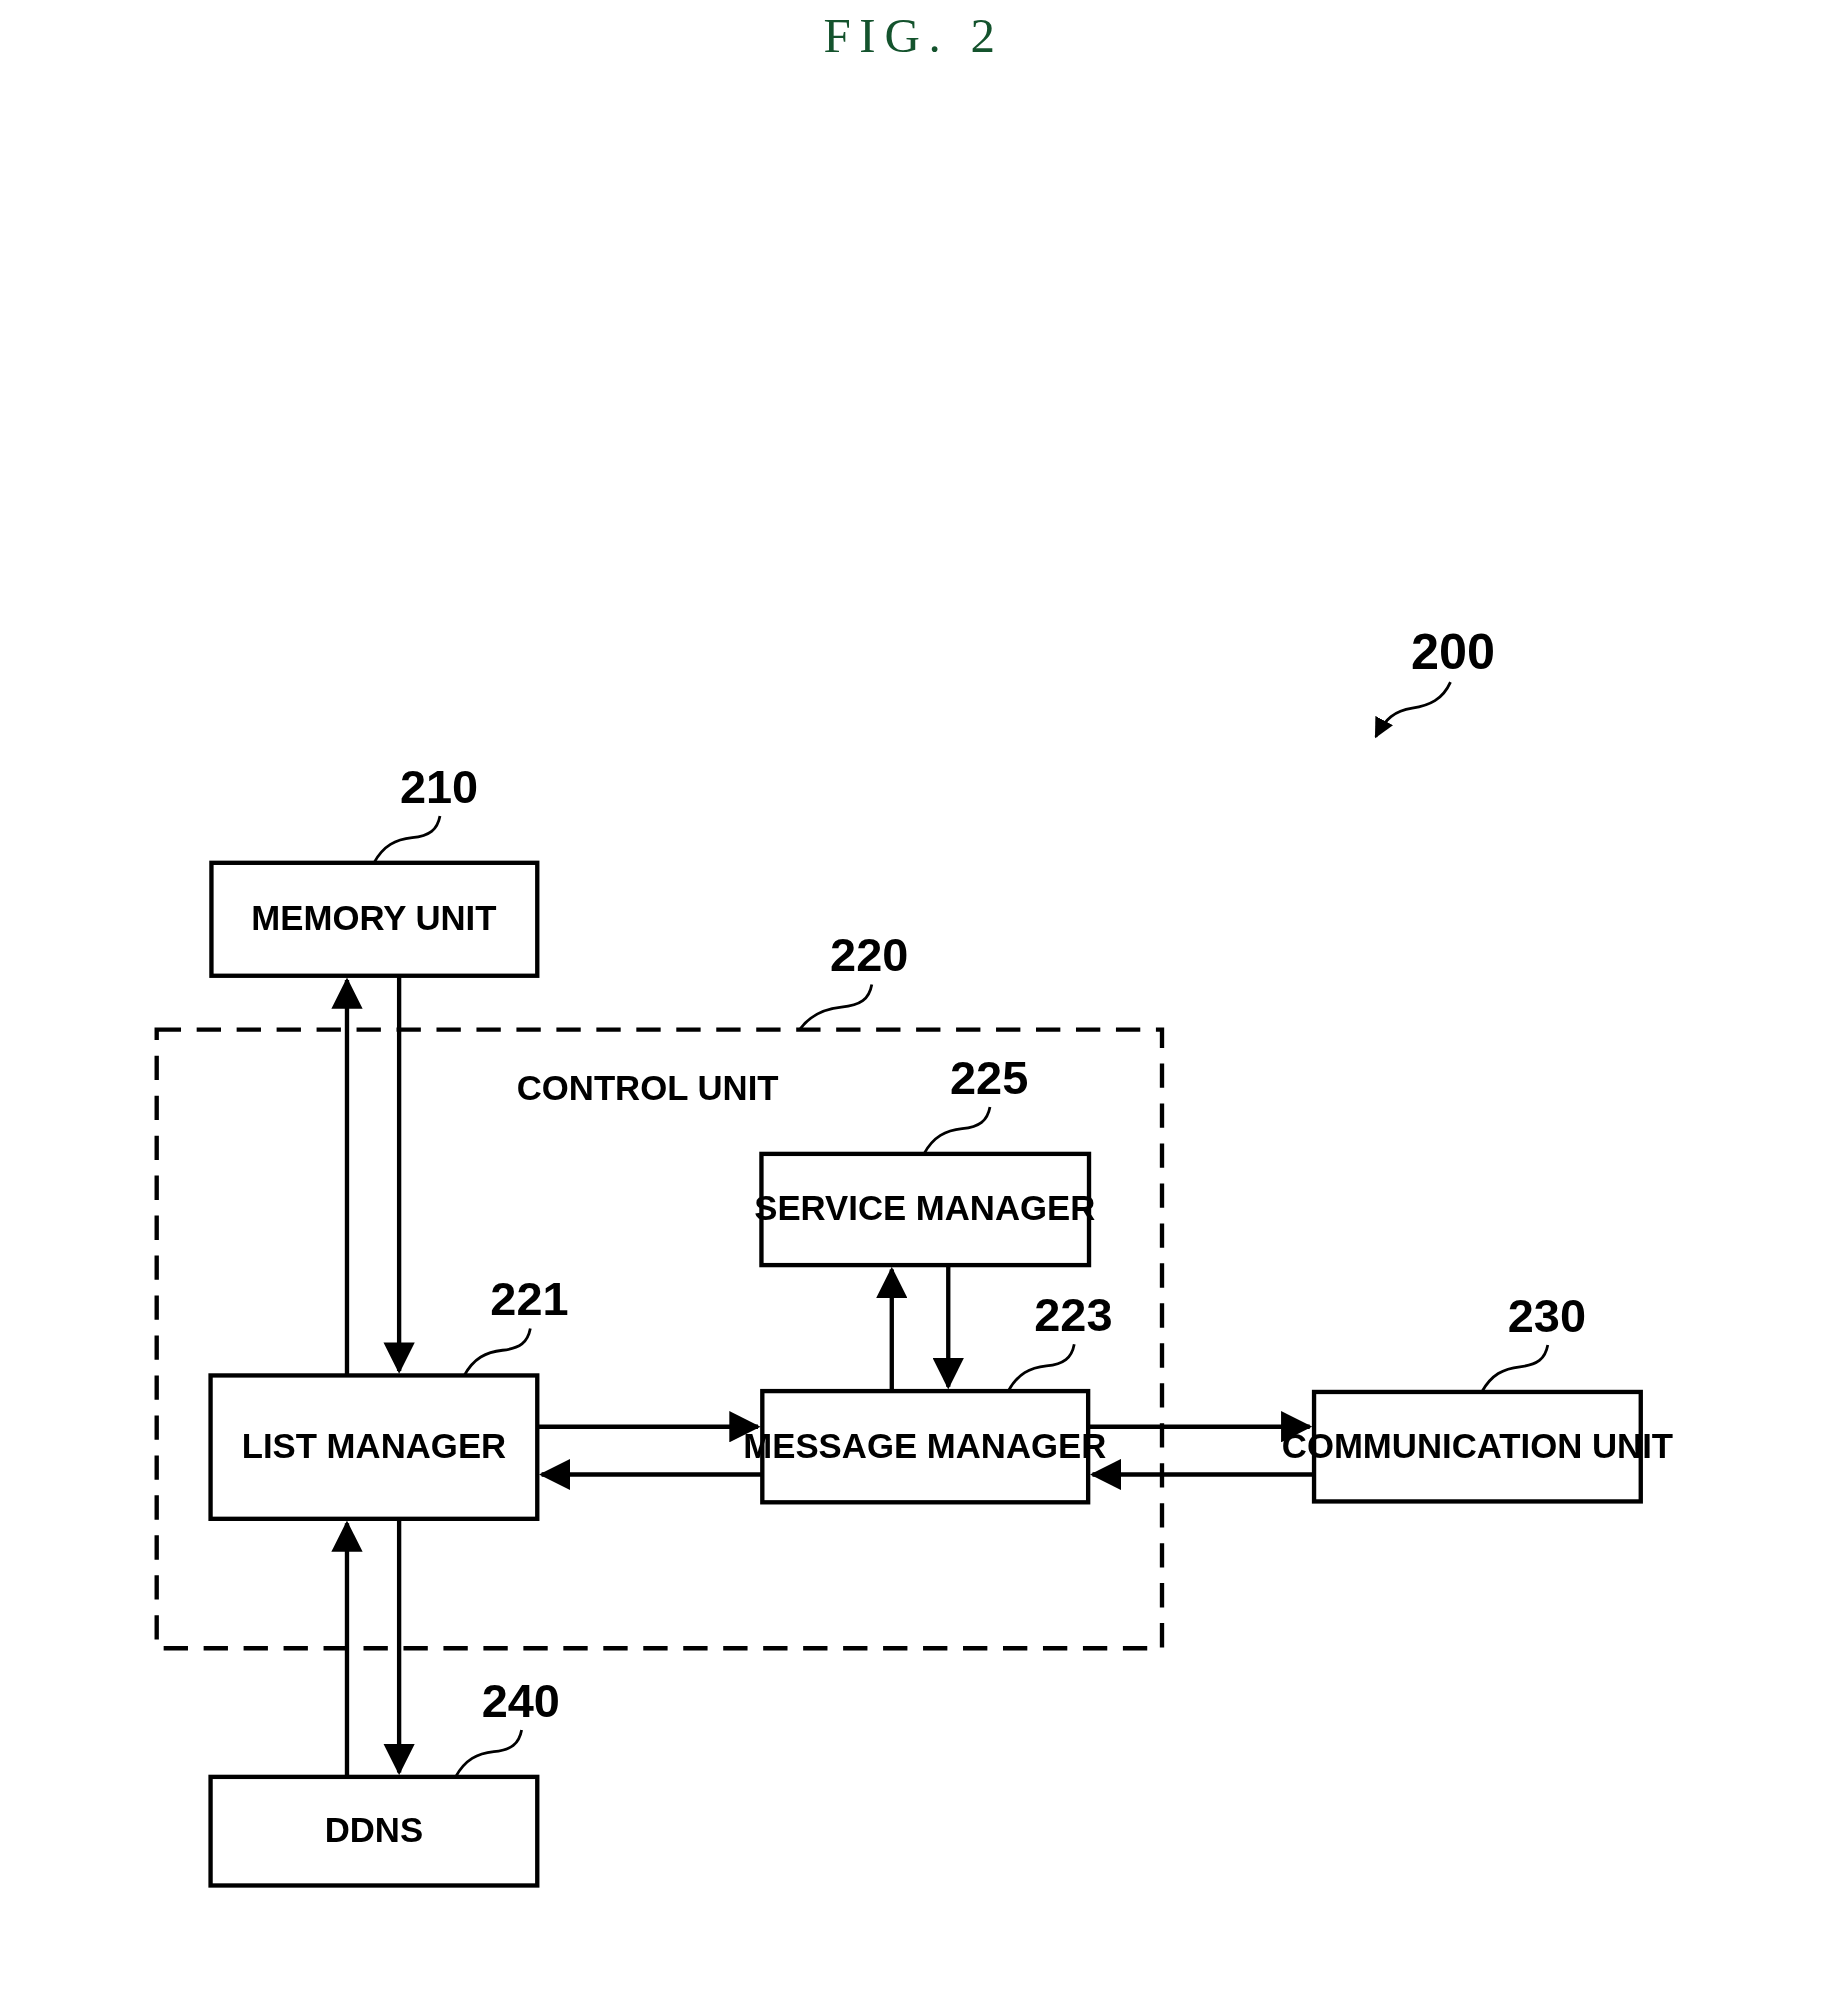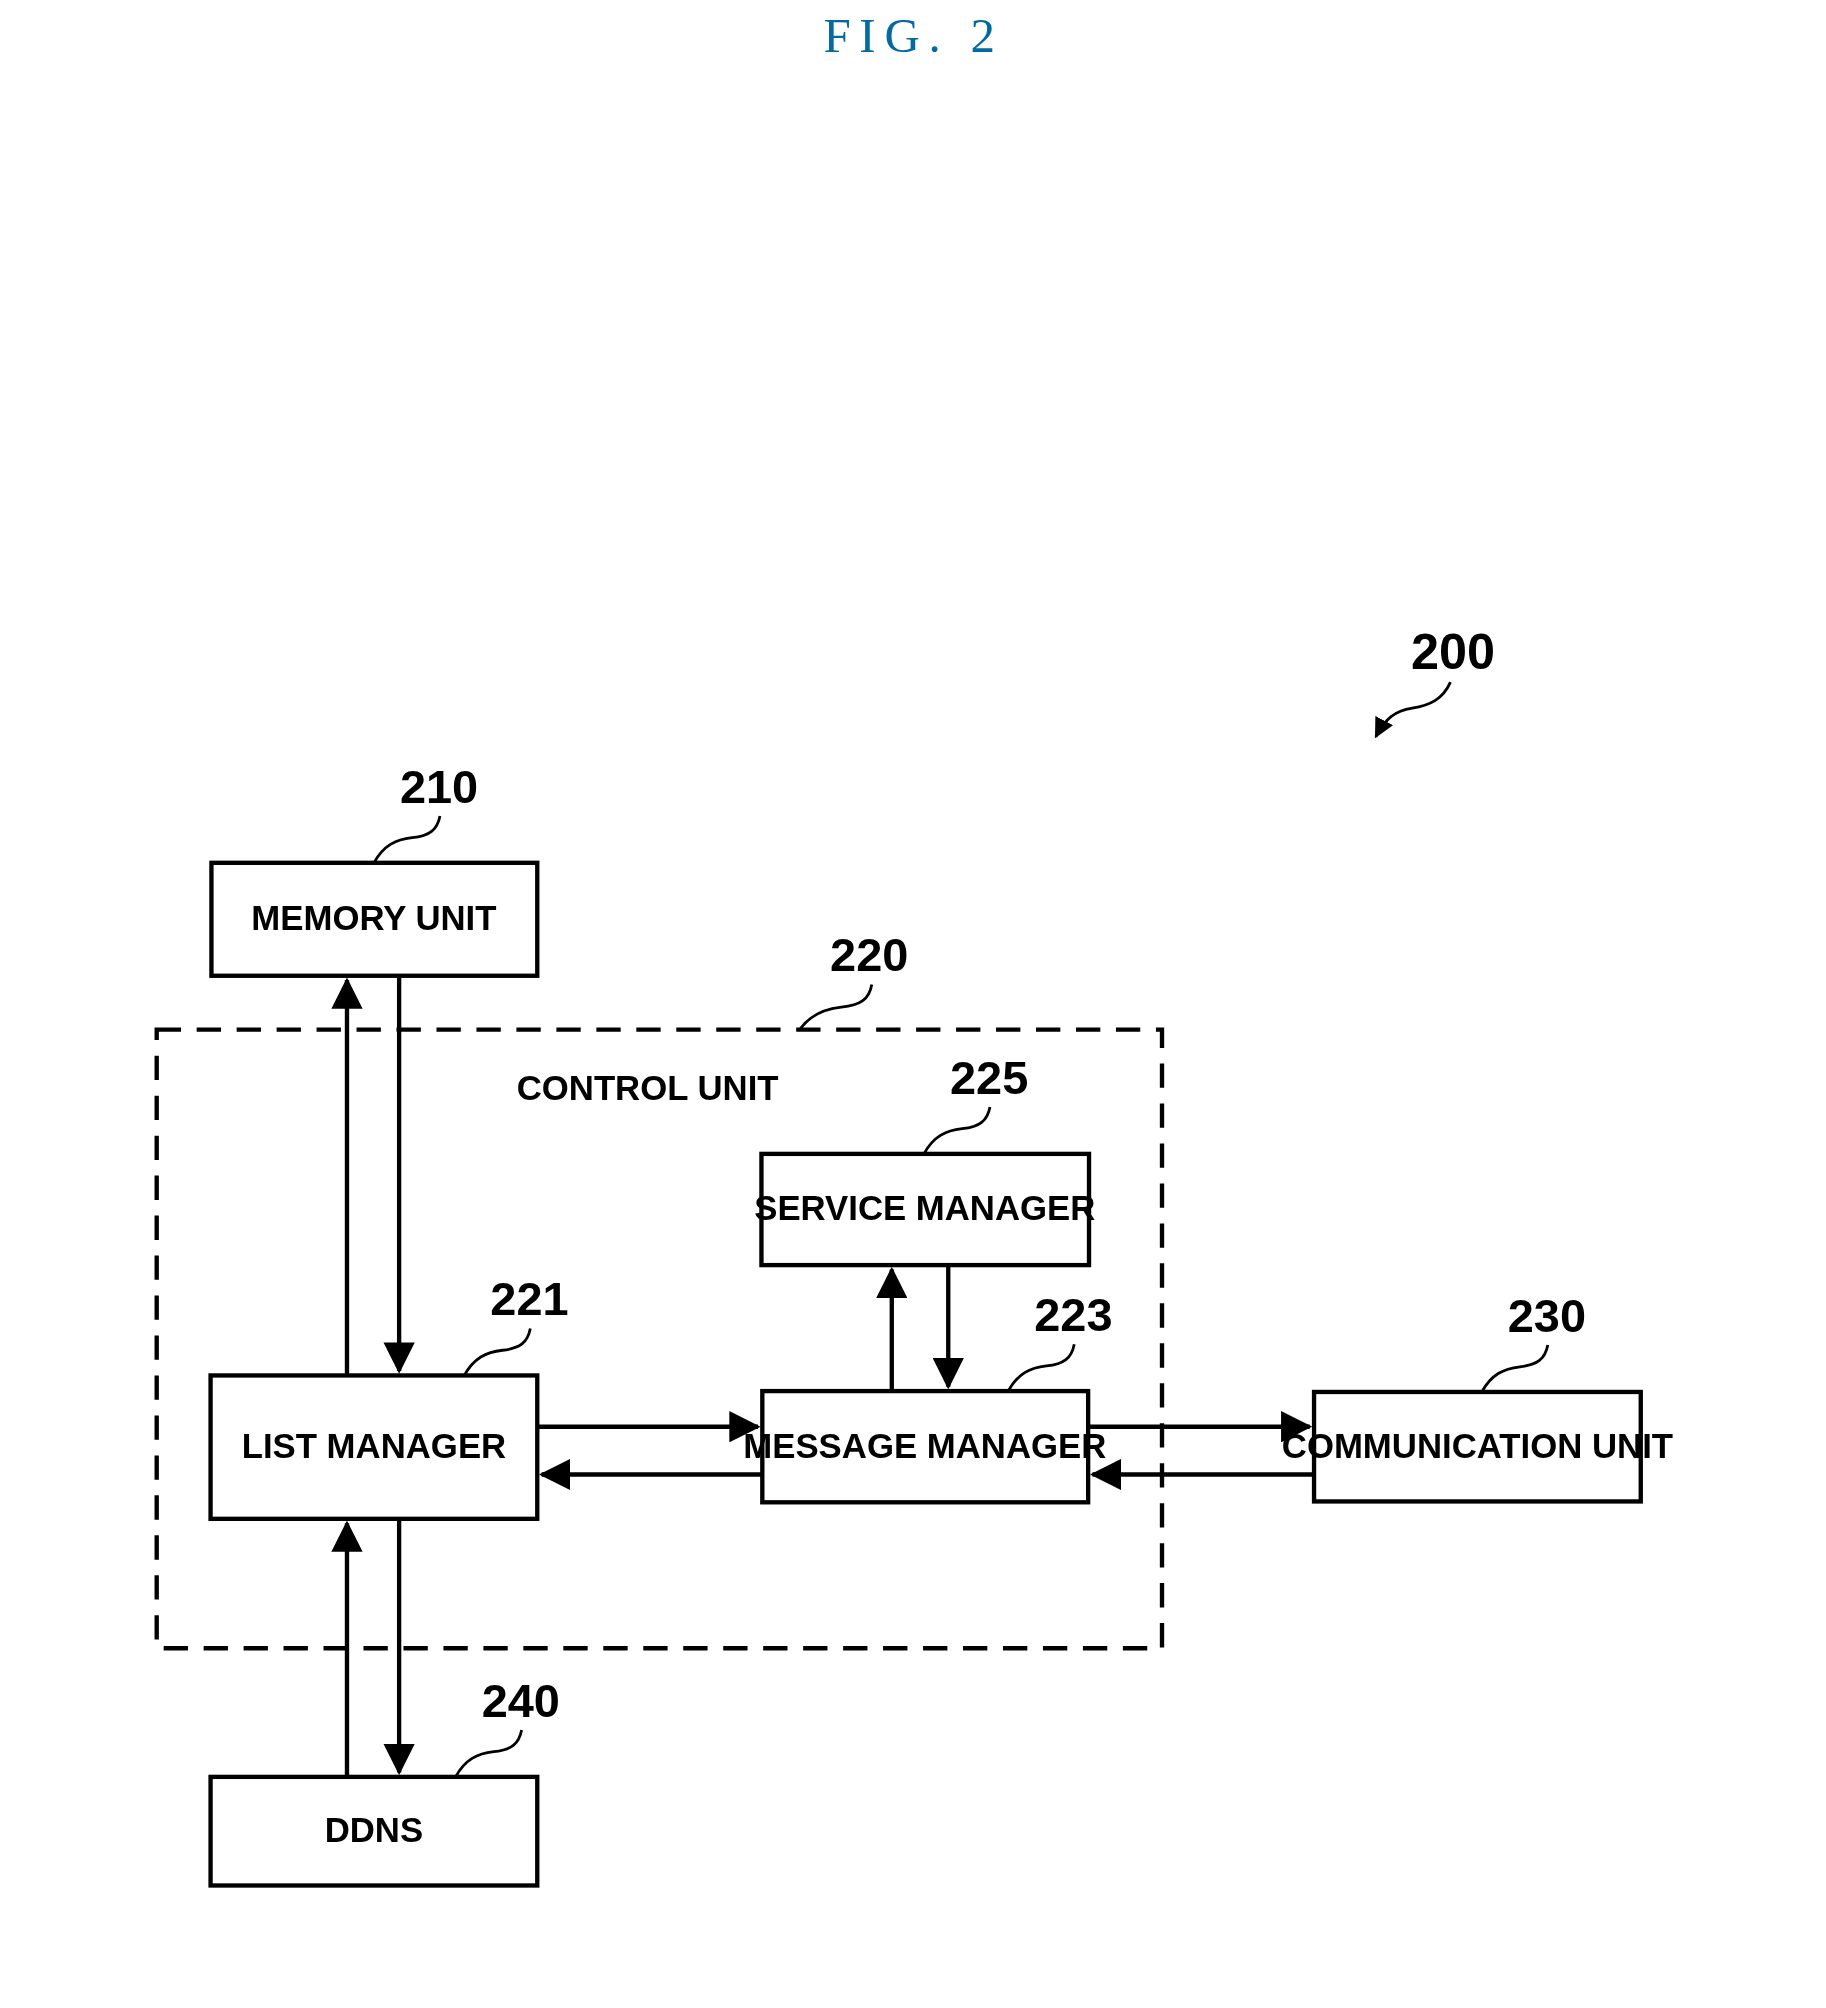--- a/index.html
+++ b/index.html
@@ -16,21 +16,21 @@
   }
   #figure-title {
     position: absolute;
     top: 7px;
     left: 0;
     width: 1827px;
     text-align: center;
     font-family: "Liberation Serif", serif;
     font-size: 49px;
     letter-spacing: 8.7px;
-    color: #0369a1;
+    color: #14532d;
   }
   #diagram-canvas {
     position: absolute;
     top: 0;
     left: 0;
     width: 1827px;
     height: 2008px;
   }
   .box-label {
     font-family: "Liberation Sans", sans-serif;

